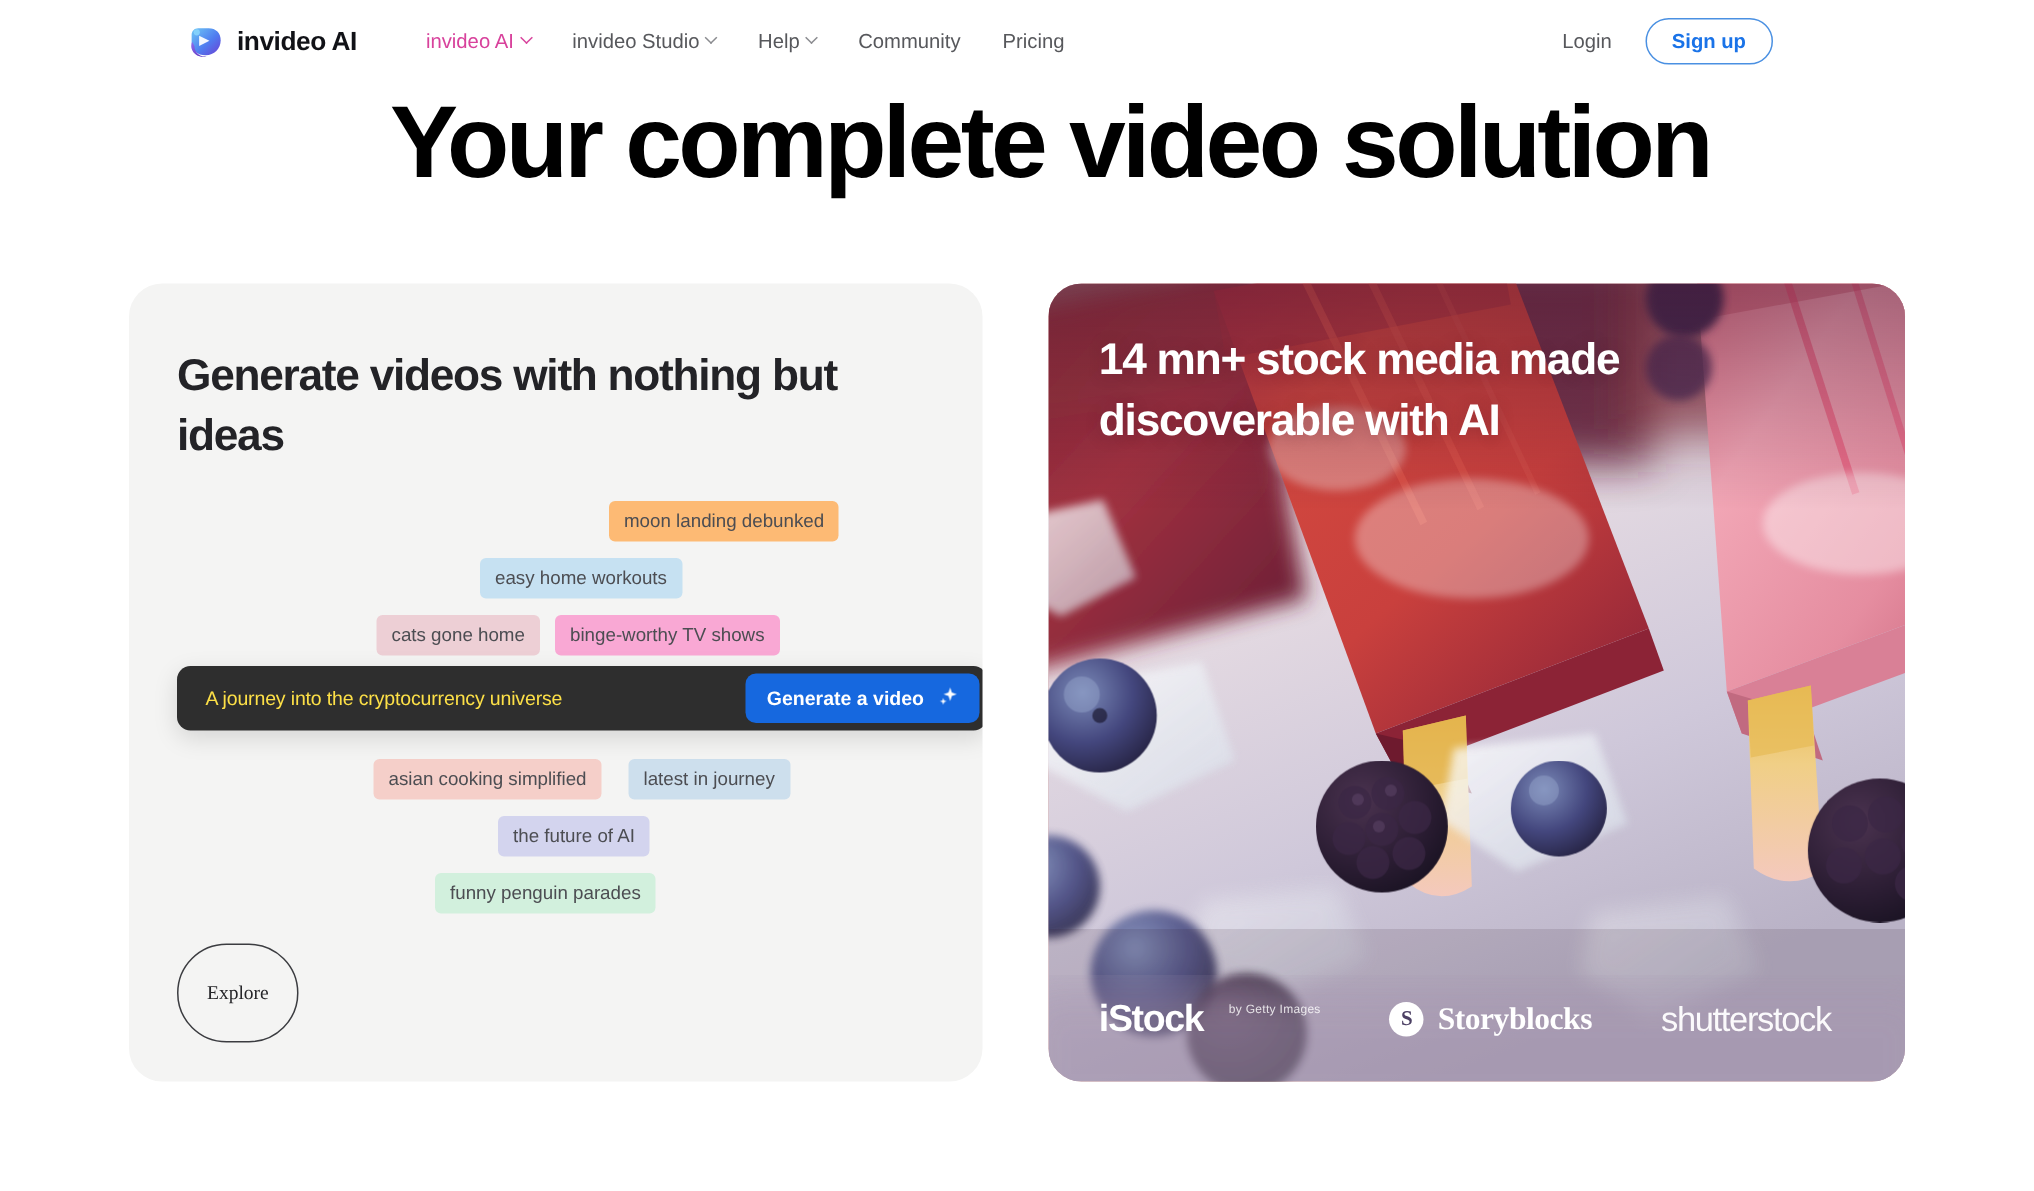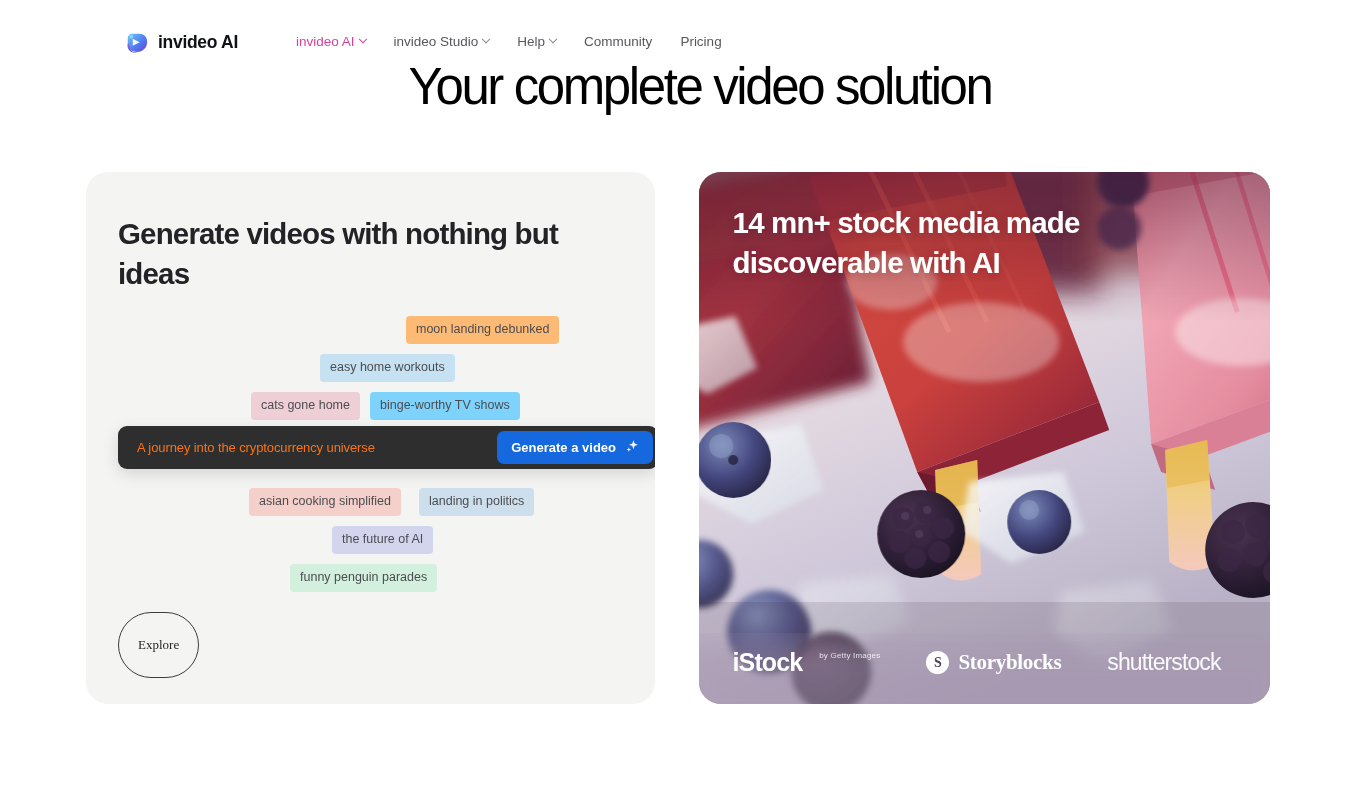--- a/index.html
+++ b/index.html
@@ -15,24 +15,23 @@
     font-family: "Liberation Sans", sans-serif;
     background: #ffffff;
     color: #1c1c1c;
     -webkit-font-smoothing: antialiased;
   }
 
   
   .nav {
     height: 55px;
     display: flex;
-    align-items: flex-end;
+    align-items: center;
     padding: 0 32px 0 124px;
     position: relative;
-    gap: 12px;
   }
 
   .brand {
     display: flex;
     align-items: center;
     gap: 9px;
     cursor: pointer;
   }
   .brand-mark {
     width: 25px;
@@ -102,23 +101,23 @@
     font-family: inherit;
     line-height: 1.3;
   }
 
   
   .hero {
     text-align: center;
     padding-top: 6px;
   }
   .hero h1 {
-    font-size: 51px;
+    font-size: 68px;
     line-height: 1.02;
-    font-weight: 400;
+    font-weight: 700;
     letter-spacing: -2.4px;
     color: #000000;
     padding-left: 44px;
   }
   .hero .line2 {
     display: block;
     background: linear-gradient(90deg, #a12ad8 0%, #c7249f 42%, #e21e8c 72%, #ea1e7f 100%);
     -webkit-background-clip: text;
     background-clip: text;
     -webkit-text-fill-color: transparent;
@@ -180,21 +179,21 @@
     background: #2e2e2e;
     border-radius: 9px;
     display: flex;
     align-items: center;
     padding: 0 5px 0 19px;
     box-shadow: 0 5px 16px rgba(0,0,0,0.13);
     z-index: 5;
   }
   .prompt-text {
     font-size: 13px;
-    color: #f97316;
+    color: #fde047;
     flex: 1;
     white-space: nowrap;
     letter-spacing: -0.1px;
   }
   .generate-btn {
     background: #1668df;
     color: #ffffff;
     font-size: 13px;
     font-weight: 700;
     border: none;
@@ -357,55 +356,59 @@
       <i class="chev"></i>
     </div>
     <div class="nav-item">
       <span>Community</span>
     </div>
     <div class="nav-item">
       <span>Pricing</span>
     </div>
   </div>
 
+  <div class="nav-right">
+    <span class="login-link">Login</span>
+    <button class="signup-btn">Sign up</button>
+  </div>
 </div>
 
 <div class="hero">
   <h1>
     <span>Your complete video solution</span>
   </h1>
 </div>
 
 <div class="cards">
 
   <div class="card card-left">
     <h2>Generate videos with nothing but ideas</h2>
 
     <div class="pills">
 
       <span class="pill" style="left:288px; top:0px; background:#fdba74;">moon landing debunked</span>
       <span class="pill" style="left:202px; top:38px; background:#c6e1f2;">easy home workouts</span>
       <span class="pill" style="left:133px; top:76px; background:#edcfd5;">cats gone home</span>
-      <span class="pill" style="left:252px; top:76px; background:#7dd3fc;">binge-worthy TV shows</span>
+      <span class="pill" style="left:252px; top:76px; background:#f9a8d4;">binge-worthy TV shows</span>
 
       <div class="prompt-bar">
         <span class="prompt-text">A journey into the cryptocurrency universe</span>
         <button class="generate-btn">
           <span>Generate a video</span>
           <span class="sparkle">
             <svg width="14" height="14" viewBox="0 0 24 24" aria-hidden="true">
               <path d="M14.5 2.2 L16.4 7.9 L22 9.9 L16.4 11.9 L14.5 17.6 L12.6 11.9 L7 9.9 L12.6 7.9 Z" fill="#ffffff"></path>
               <path d="M6.6 14.2 L7.6 17.1 L10.4 18.1 L7.6 19.1 L6.6 22 L5.6 19.1 L2.8 18.1 L5.6 17.1 Z" fill="#ffffff"></path>
             </svg>
           </span>
         </button>
       </div>
 
       <span class="pill" style="left:131px; top:172px; background:#f5cfc9;">asian cooking simplified</span>
-      <span class="pill" style="left:301px; top:172px; background:#cddfed;">landing in politics</span>
+      <span class="pill" style="left:301px; top:172px; background:#cddfed;">latest in journey</span>
       <span class="pill" style="left:214px; top:210px; background:#d3d4ee;">the future of AI</span>
       <span class="pill" style="left:172px; top:248px; background:#d2f0dd;">funny penguin parades</span>
     </div>
 
     <div class="explore-wrap">
       <button class="explore-btn">Explore</button>
     </div>
   </div>
 
   <div class="card card-right">

